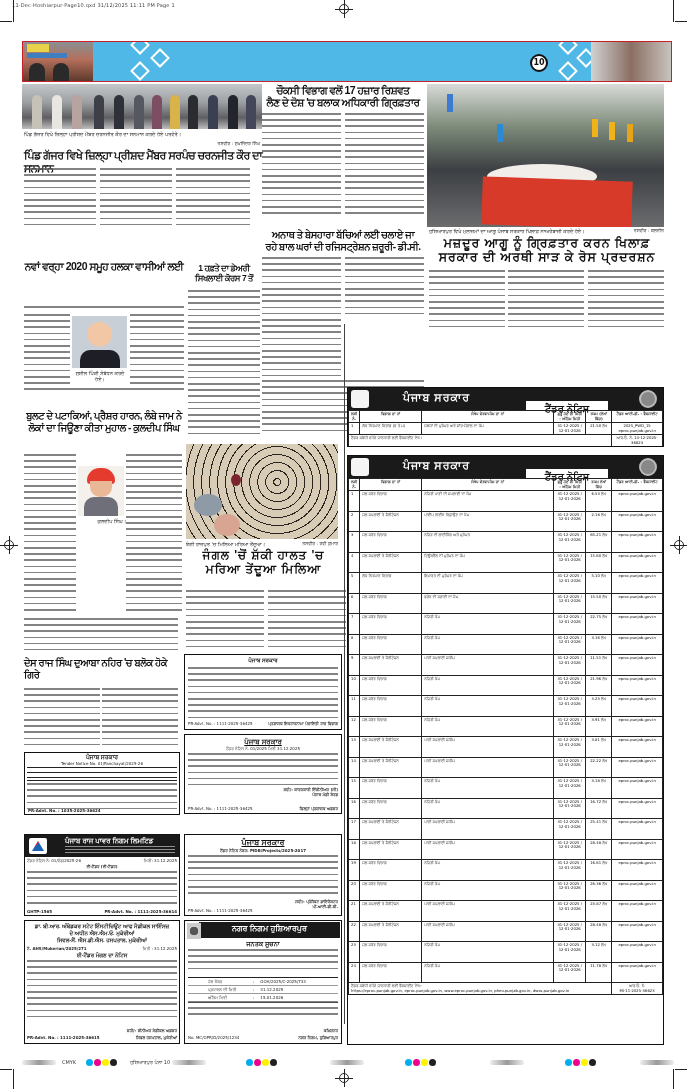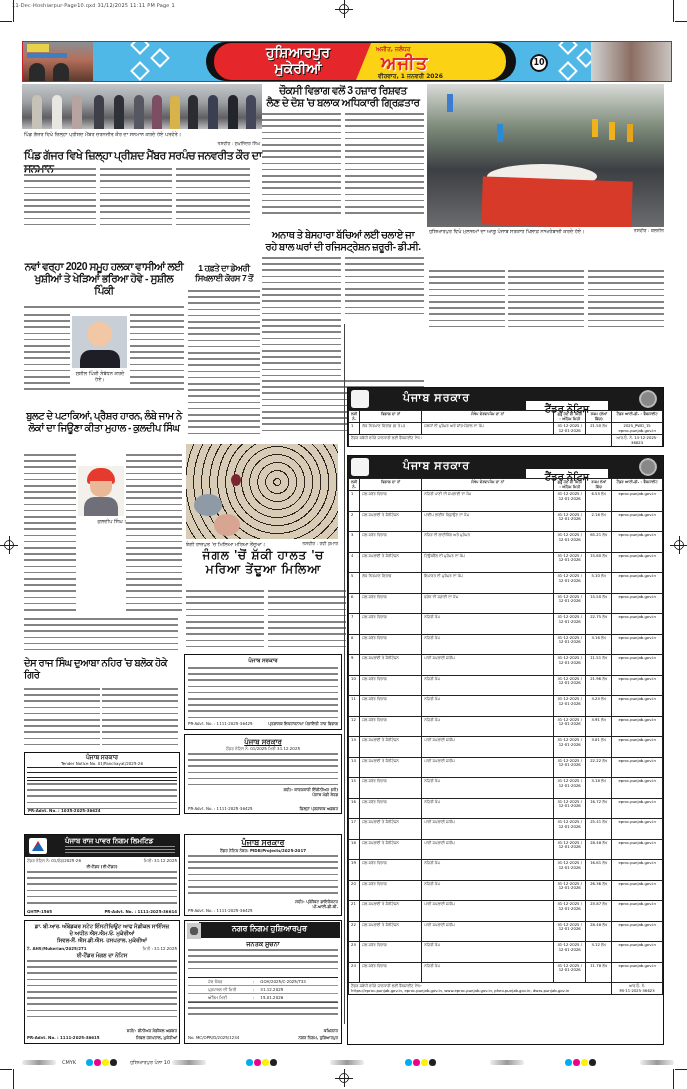--- a/index.html
+++ b/index.html
@@ -126,31 +126,20 @@
     <div class="lbl"></div>
       <div class="lbl2"></div>
       <div class="arch1"></div>
       <div class="arch2"></div>
   </div>
   <div class="abs diamonds" style="left:100px;width:60px;">
     <div class="diamond" style="left:10px;top:-4px;"></div>
     <div class="diamond" style="left:10px;top:22px;"></div>
     <div class="diamond" style="left:30px;top:9px;"></div>
   </div>
-  <div class="abs pill">
-    <div class="pill-red"></div>
-    <div class="pill-yellow"></div>
-    <div class="mast-city">
-      <div>ਹੁਸ਼ਿਆਰਪੁਰ</div>
-      <div>ਮੁਕੇਰੀਆਂ</div>
-    </div>
-    <div class="mast-small">ਅਜੀਤ, ਜਲੰਧਰ</div>
-    <div class="mast-brand">ਅਜੀਤ</div>
-    <div class="mast-date">ਵੀਰਵਾਰ, 1 ਜਨਵਰੀ 2026</div>
-  </div>
   <div class="abs pageno">10</div>
   <div class="abs diamonds" style="left:530px;width:50px;">
     <div class="diamond" style="left:8px;top:-4px;"></div>
     <div class="diamond" style="left:8px;top:22px;"></div>
     <div class="diamond" style="left:26px;top:9px;"></div>
   </div>
   <div class="abs mast-photo-r"></div>
 </div>
 
 <div class="abs photo ph-group">
@@ -162,27 +151,27 @@
   <div class="person" style="left:112px;background:#555860;"></div>
   <div class="person" style="left:130px;background:#7c4d63;"></div>
   <div class="person" style="left:148px;background:#d7b34a;"></div>
   <div class="person" style="left:166px;background:#2a2c32;"></div>
   <div class="person" style="left:186px;background:#3b3f52;"></div>
   <div class="person" style="left:206px;background:#23252d;"></div>
   <div class="person" style="left:224px;background:#44465a;"></div>
 </div>
 <div class="abs caption" style="left:24px;top:131px;width:236px;">ਪਿੰਡ ਗੱਜਰ ਵਿਖੇ ਜ਼ਿਲ੍ਹਾ ਪ੍ਰੀਸ਼ਦ ਮੈਂਬਰ ਚਰਨਜੀਤ ਕੌਰ ਦਾ ਸਨਮਾਨ ਕਰਦੇ ਹੋਏ ਪਤਵੰਤੇ।</div>
 <div class="abs credit" style="left:200px;top:141px;width:60px;">ਤਸਵੀਰ : ਸੁਖਜਿੰਦਰ ਸਿੰਘ</div>
-<div class="abs hl hl-cond" style="left:24px;top:149px;width:240px;font-size:11px;">ਪਿੰਡ ਗੱਜਰ ਵਿਖੇ ਜ਼ਿਲ੍ਹਾ ਪ੍ਰੀਸ਼ਦ ਮੈਂਬਰ ਸਰਪੰਚ ਜਨਵਰੀਤ ਕੌਰ ਦਾ ਸਨਮਾਨ</div>
+<div class="abs hl hl-cond" style="left:24px;top:149px;width:240px;font-size:11px;">ਪਿੰਡ ਗੱਜਰ ਵਿਖੇ ਜ਼ਿਲ੍ਹਾ ਪ੍ਰੀਸ਼ਦ ਮੈਂਬਰ ਸਰਪੰਚ ਚਰਨਜੀਤ ਕੌਰ ਦਾ ਸਨਮਾਨ</div>
 <div class="abs copy copy-lines" style="left:24px;top:168px;width:72px;height:62px;"></div>
 <div class="abs copy copy-lines" style="left:100px;top:168px;width:72px;height:62px;"></div>
 <div class="abs copy copy-lines" style="left:176px;top:168px;width:74px;height:62px;"></div>
 
 <div class="abs hl hl-cond" style="left:262px;top:84px;width:162px;font-size:10.5px;text-align:center;">
-  <div>ਚੌਕਸੀ ਵਿਭਾਗ ਵਲੋਂ 3 ਹਜ਼ਾਰ ਰਿਸ਼ਵਤ</div>
+  <div>ਚੌਕਸੀ ਵਿਭਾਗ ਵਲੋਂ 17 ਹਜ਼ਾਰ ਰਿਸ਼ਵਤ</div>
   <div>ਲੈਣ ਦੇ ਦੋਸ਼ 'ਚ ਬਲਾਕ ਅਧਿਕਾਰੀ ਗ੍ਰਿਫ਼ਤਾਰ</div>
 </div>
 <div class="abs copy copy-lines" style="left:262px;top:113px;width:79px;height:105px;"></div>
 <div class="abs copy copy-lines" style="left:345px;top:113px;width:79px;height:105px;"></div>
 
 <div class="abs hl hl-cond" style="left:262px;top:229px;width:162px;font-size:10px;text-align:center;">
   <div>ਅਨਾਥ ਤੇ ਬੇਸਹਾਰਾ ਬੱਚਿਆਂ ਲਈ ਚਲਾਏ ਜਾ</div>
   <div>ਰਹੇ ਬਾਲ ਘਰਾਂ ਦੀ ਰਜਿਸਟ੍ਰੇਸ਼ਨ ਜ਼ਰੂਰੀ- ਡੀ.ਸੀ.</div>
 </div>
 <div class="abs copy copy-lines" style="left:262px;top:257px;width:79px;height:120px;"></div>
@@ -193,28 +182,29 @@
   <div class="flag" style="left:70px;top:40px;background:#2a8ad5;"></div>
   <div class="flag" style="left:165px;top:35px;background:#f0b21a;"></div>
   <div class="flag" style="left:182px;top:38px;background:#f0b21a;"></div>
   <div class="flag" style="left:200px;top:40px;background:#e8a418;"></div>
   <div class="banner-white"></div>
   <div class="banner-red"></div>
 </div>
 <div class="abs caption" style="left:429px;top:228px;width:190px;">ਹੁਸ਼ਿਆਰਪੁਰ ਵਿਖੇ ਮੁਲਾਜ਼ਮਾਂ ਦਾ ਆਗੂ ਪੰਜਾਬ ਸਰਕਾਰ ਖਿਲਾਫ਼ ਨਾਅਰੇਬਾਜ਼ੀ ਕਰਦੇ ਹੋਏ।</div>
 <div class="abs credit" style="left:620px;top:228px;width:44px;">ਤਸਵੀਰ : ਬਲਜੀਤ</div>
 <div class="abs hl" style="left:429px;top:236px;width:236px;font-size:12.5px;text-align:center;letter-spacing:1px;">
+  <div>ਮਜ਼ਦੂਰ ਆਗੂ ਨੂੰ ਗ੍ਰਿਫ਼ਤਾਰ ਕਰਨ ਖਿਲਾਫ਼</div>
+  <div>ਸਰਕਾਰ ਦੀ ਅਰਥੀ ਸਾੜ ਕੇ ਰੋਸ ਪ੍ਰਦਰਸ਼ਨ</div>
 </div>
 <div class="abs copy copy-lines" style="left:429px;top:270px;width:76px;height:60px;"></div>
 <div class="abs copy copy-lines" style="left:508px;top:270px;width:76px;height:60px;"></div>
 <div class="abs copy copy-lines" style="left:588px;top:270px;width:76px;height:60px;"></div>
 
 <div class="abs hl hl-cond" style="left:24px;top:260px;width:160px;font-size:10.5px;text-align:center;">
   <div>ਨਵਾਂ ਵਰ੍ਹਾ 2020 ਸਮੂਹ ਹਲਕਾ ਵਾਸੀਆਂ ਲਈ</div>
-  <div>ਖੁਸ਼ੀਆਂ ਤੇ ਖੇੜਿਆਂ ਭਰਿਆ ਹੋਵੇ - ਸੁਸ਼ੀਲ ਪਿੰਕੀ</div>
 </div>
 <div class="abs copy copy-lines" style="left:24px;top:306px;width:160px;height:6px;"></div>
 <div class="abs copy copy-lines" style="left:24px;top:314px;width:46px;height:70px;"></div>
 <div class="abs photo ph-portrait1">
     <div class="suit"></div>
   </div>
 <div class="abs caption" style="left:72px;top:370px;width:56px;text-align:center;">ਸੁਸ਼ੀਲ ਪਿੰਕੀ ਸੰਬੋਧਨ ਕਰਦੇ ਹੋਏ।</div>
 <div class="abs copy copy-lines" style="left:130px;top:314px;width:54px;height:70px;"></div>
 <div class="abs copy copy-lines" style="left:24px;top:388px;width:160px;height:6px;"></div>
 

